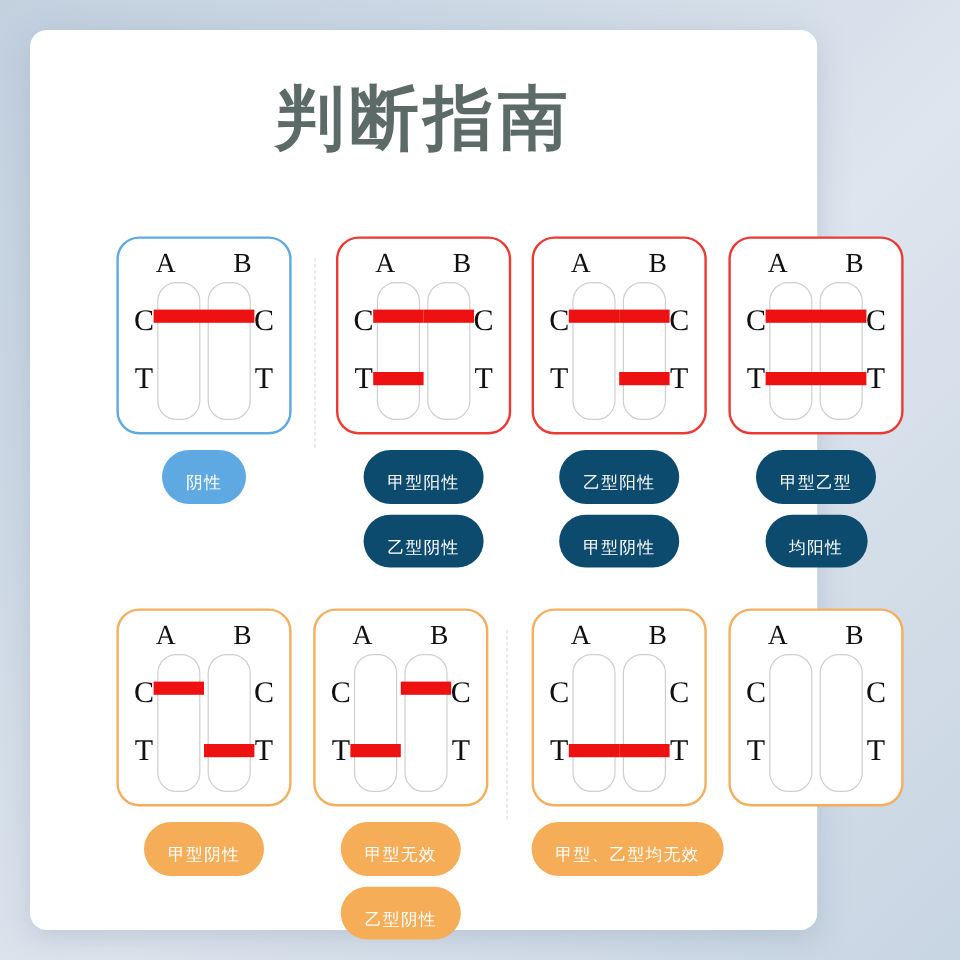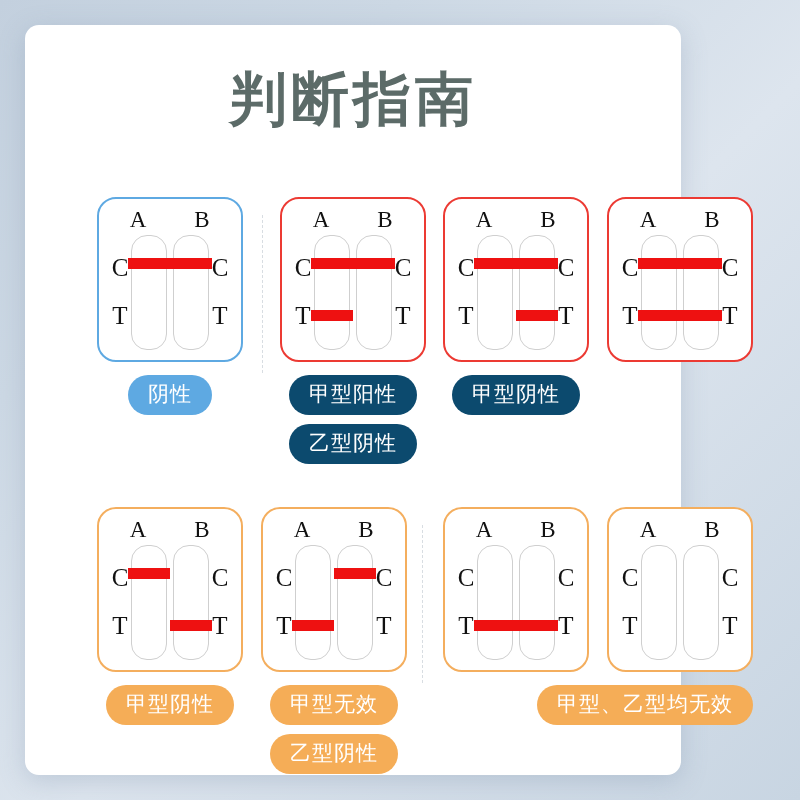--- a/index.html
+++ b/index.html
@@ -134,46 +134,46 @@
   
   .pills {
     margin-top: 13px;
     display: flex;
     flex-direction: column;
     align-items: center;
     gap: 9px;
   }
   .pill {
     display: inline-block;
-    padding: 10px 20px 8px;
+    padding: 22px 20px 8px;
     border-radius: 999px;
     color: #ffffff;
-    font-size: 21px;
+    font-size: 14px;
     line-height: 1.05;
     letter-spacing: 1px;
     white-space: nowrap;
     font-weight: 400;
-    font-family: Liberation Mono, monospace;
+    font-family: Liberation Serif, serif;
   }
   .pill.blue   { background: #5ea9e2; }
   .pill.red    { background: #0c4a6e; }
   .pill.orange { background: #f5ad57; }
 
   
   .vdivider {
     position: absolute;
     width: 0;
     border-left: 1.5px dashed #d8dde2;
   }
 
   
   .wide-pill-wrap {
     position: absolute;
     display: flex;
-    justify-content: flex-end;
+    justify-content: flex-start;
     width: 100%;
   }
 </style>
 </head>
 <body>
 
 <div id="panel">
 
   <div id="title">判断指南</div>
 
@@ -265,20 +265,21 @@
 
           </div>
           <div class="window">
             <div class="band c"></div>
             <div class="band t"></div>
           </div>
         </div>
       </div>
     </div>
     <div class="pills">
+      <span class="pill red">乙型阳性</span>
       <span class="pill red">甲型阴性</span>
     </div>
   </div>
 
   <div class="group" style="left:582px; top:172px; width:146px;">
     <div class="card red" style="height:165px;">
       <div class="cassette">
         <div class="ab-row">
           <div class="ab-label">A</div>
           <div class="ab-label">B</div>
@@ -296,20 +297,24 @@
             <div class="band c"></div>
             <div class="band t"></div>
           </div>
           <div class="window">
             <div class="band c"></div>
             <div class="band t"></div>
           </div>
         </div>
       </div>
     </div>
+    <div class="pills">
+      <span class="pill red">甲型乙型</span>
+      <span class="pill red">均阳性</span>
+    </div>
   </div>
 
   <div class="vdivider" style="left:397px; top:500px; height:158px;"></div>
 
   <div class="group" style="left:72px; top:482px; width:146px;">
     <div class="card orange" style="height:165px;">
       <div class="cassette">
         <div class="ab-row">
           <div class="ab-label">A</div>
           <div class="ab-label">B</div>

